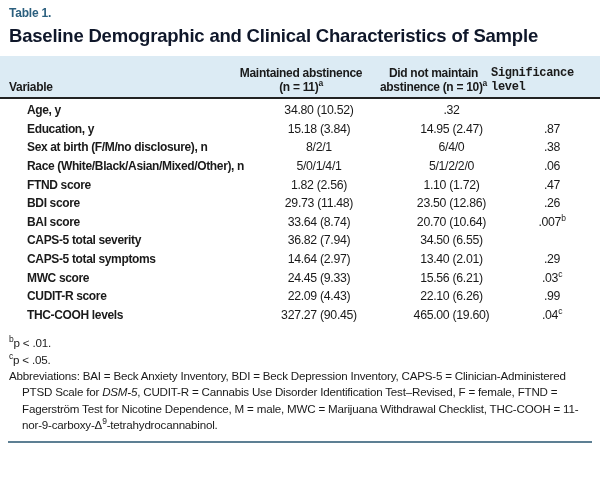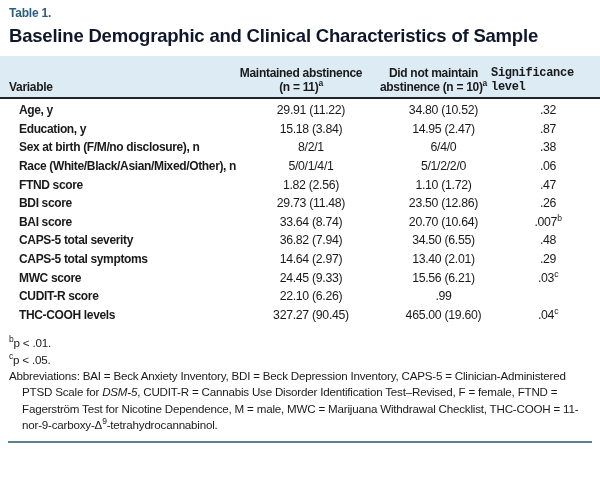--- a/index.html
+++ b/index.html
@@ -33,21 +33,21 @@
     height:43px;
     align-items:end;
     padding:4px 5px 3px 9px;
   }
   .th{
     font-size:12px;font-weight:bold;line-height:13.5px;
     letter-spacing:-0.3px;
   }
   .th.c{text-align:center;}
   .th.r{text-align:left;font-family:Liberation Mono, monospace;}
-  .tbody{padding:2px 5px 0 19px;}
+  .tbody{padding:2px 5px 0 27px;}
   .row{
     display:grid;
     grid-template-columns:217px 150px 115px 1fr;
     align-items:center;
     height:18.6px;
   }
   .cell-var{
     font-size:12px;font-weight:bold;letter-spacing:-0.35px;
     white-space:nowrap;
   }
@@ -87,21 +87,20 @@
     <div class="th c">
       <div>Did not maintain</div>
       <div><span>abstinence (n = 10)</span><sup>a</sup></div>
     </div>
     <div class="th r">Significance level</div>
   </div>
 
   <div class="tbody" id="tbody">
       <div class="row">
         <div class="cell-var">Age, y</div>
-        <div class="cell-val">29.91 (11.22)</div>
         <div class="cell-val">34.80 (10.52)</div>
         <div class="cell-val"><span>.32</span><sup></sup></div>
       </div>
       <div class="row">
         <div class="cell-var">Education, y</div>
         <div class="cell-val">15.18 (3.84)</div>
         <div class="cell-val">14.95 (2.47)</div>
         <div class="cell-val"><span>.87</span><sup></sup></div>
       </div>
       <div class="row">
@@ -131,36 +130,36 @@
       <div class="row">
         <div class="cell-var">BAI score</div>
         <div class="cell-val">33.64 (8.74)</div>
         <div class="cell-val">20.70 (10.64)</div>
         <div class="cell-val"><span>.007</span><sup>b</sup></div>
       </div>
       <div class="row">
         <div class="cell-var">CAPS-5 total severity</div>
         <div class="cell-val">36.82 (7.94)</div>
         <div class="cell-val">34.50 (6.55)</div>
-        <div class="cell-val"><span>.48</span><sup></sup></div>
       </div>
       <div class="row">
         <div class="cell-var">CAPS-5 total symptoms</div>
         <div class="cell-val">14.64 (2.97)</div>
         <div class="cell-val">13.40 (2.01)</div>
         <div class="cell-val"><span>.29</span><sup></sup></div>
       </div>
       <div class="row">
         <div class="cell-var">MWC score</div>
         <div class="cell-val">24.45 (9.33)</div>
         <div class="cell-val">15.56 (6.21)</div>
         <div class="cell-val"><span>.03</span><sup>c</sup></div>
       </div>
       <div class="row">
         <div class="cell-var">CUDIT-R score</div>
+        <div class="cell-val">22.09 (4.43)</div>
         <div class="cell-val">22.10 (6.26)</div>
         <div class="cell-val"><span>.99</span><sup></sup></div>
       </div>
       <div class="row">
         <div class="cell-var">THC-COOH levels</div>
         <div class="cell-val">327.27 (90.45)</div>
         <div class="cell-val">465.00 (19.60)</div>
         <div class="cell-val"><span>.04</span><sup>c</sup></div>
       </div>
     </div>

